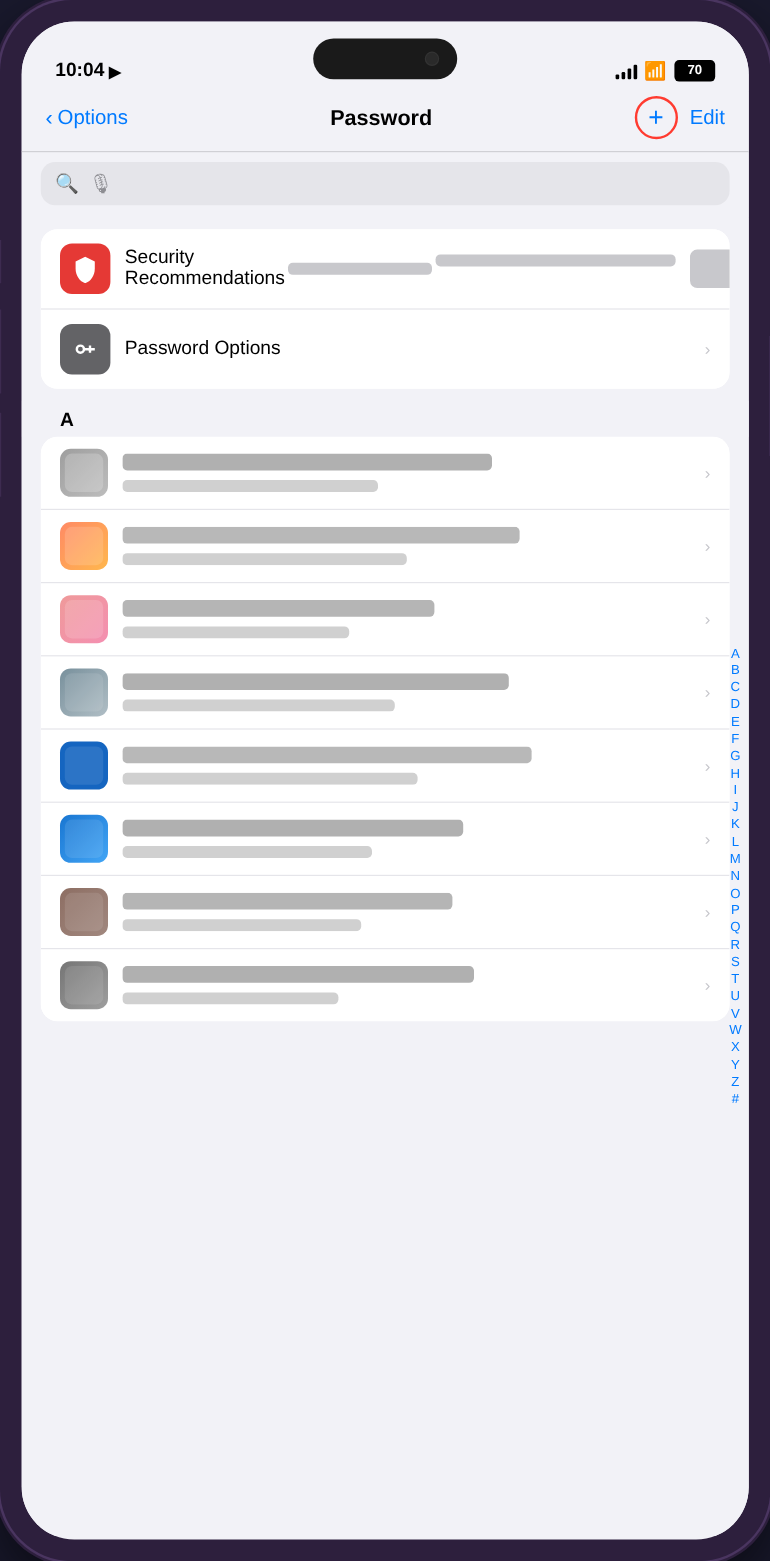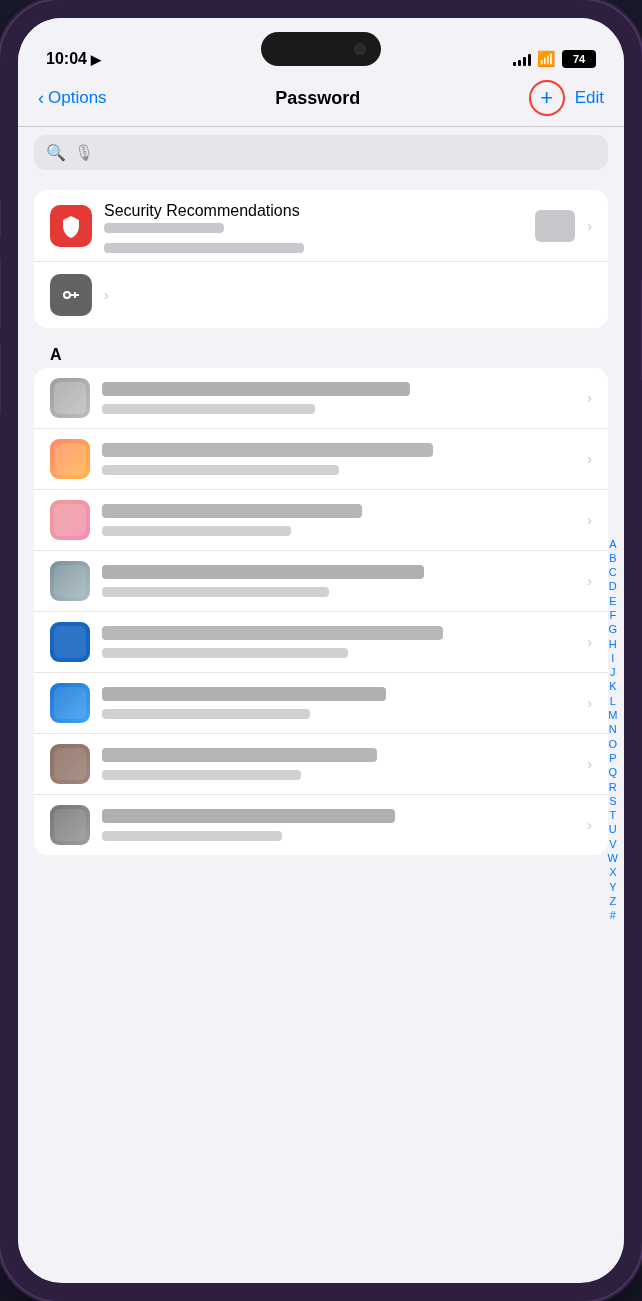--- a/index.html
+++ b/index.html
@@ -242,21 +242,21 @@
     }
 
     .row-icon.password-options {
       background: #636366;
       font-size: 18px;
     }
 
     .row-content {
       flex: 1;
       display: flex;
-      flex-direction: column;
+      flex-direction: row;
       gap: 3px;
     }
 
     .row-title {
       font-size: 16px;
       color: #000;
       font-weight: 400;
     }
 
     .row-subtitle {
@@ -462,21 +462,21 @@
         <div class="signal-bars">
           <div class="signal-bar" style="height:4px;"></div>
           <div class="signal-bar" style="height:6px;"></div>
           <div class="signal-bar" style="height:9px;"></div>
           <div class="signal-bar" style="height:12px;"></div>
         </div>
 
         <span style="font-size:15px;">📶</span>
 
         <div class="battery-container">
-          <span>74</span>
+          <span>70</span>
         </div>
       </div>
     </div>
 
     <div class="nav-bar">
       <div class="nav-back">
         <span style="font-size:18px; font-weight:300;">‹</span>
         <span>Options</span>
       </div>
       <span class="nav-title">Password</span>
@@ -520,20 +520,23 @@
         </div>
 
         <div class="list-row">
           <div class="row-icon password-options">
             <svg width="24" height="24" viewBox="0 0 24 24" fill="white">
               <circle cx="8" cy="12" r="3" fill="none" stroke="white" stroke-width="2"></circle>
               <line x1="11" y1="12" x2="20" y2="12" stroke="white" stroke-width="2"></line>
               <line x1="16" y1="9" x2="16" y2="15" stroke="white" stroke-width="2"></line>
               <circle cx="16" cy="12" r="1.5" fill="white"></circle>
             </svg>
+          </div>
+          <div class="row-content">
+            <span class="row-title">Password Options</span>
           </div>
           <span class="chevron">›</span>
         </div>
       </div>
 
       <div class="section-letter">A</div>
 
       <div class="passwords-list-section">
 
         <div class="password-item">

